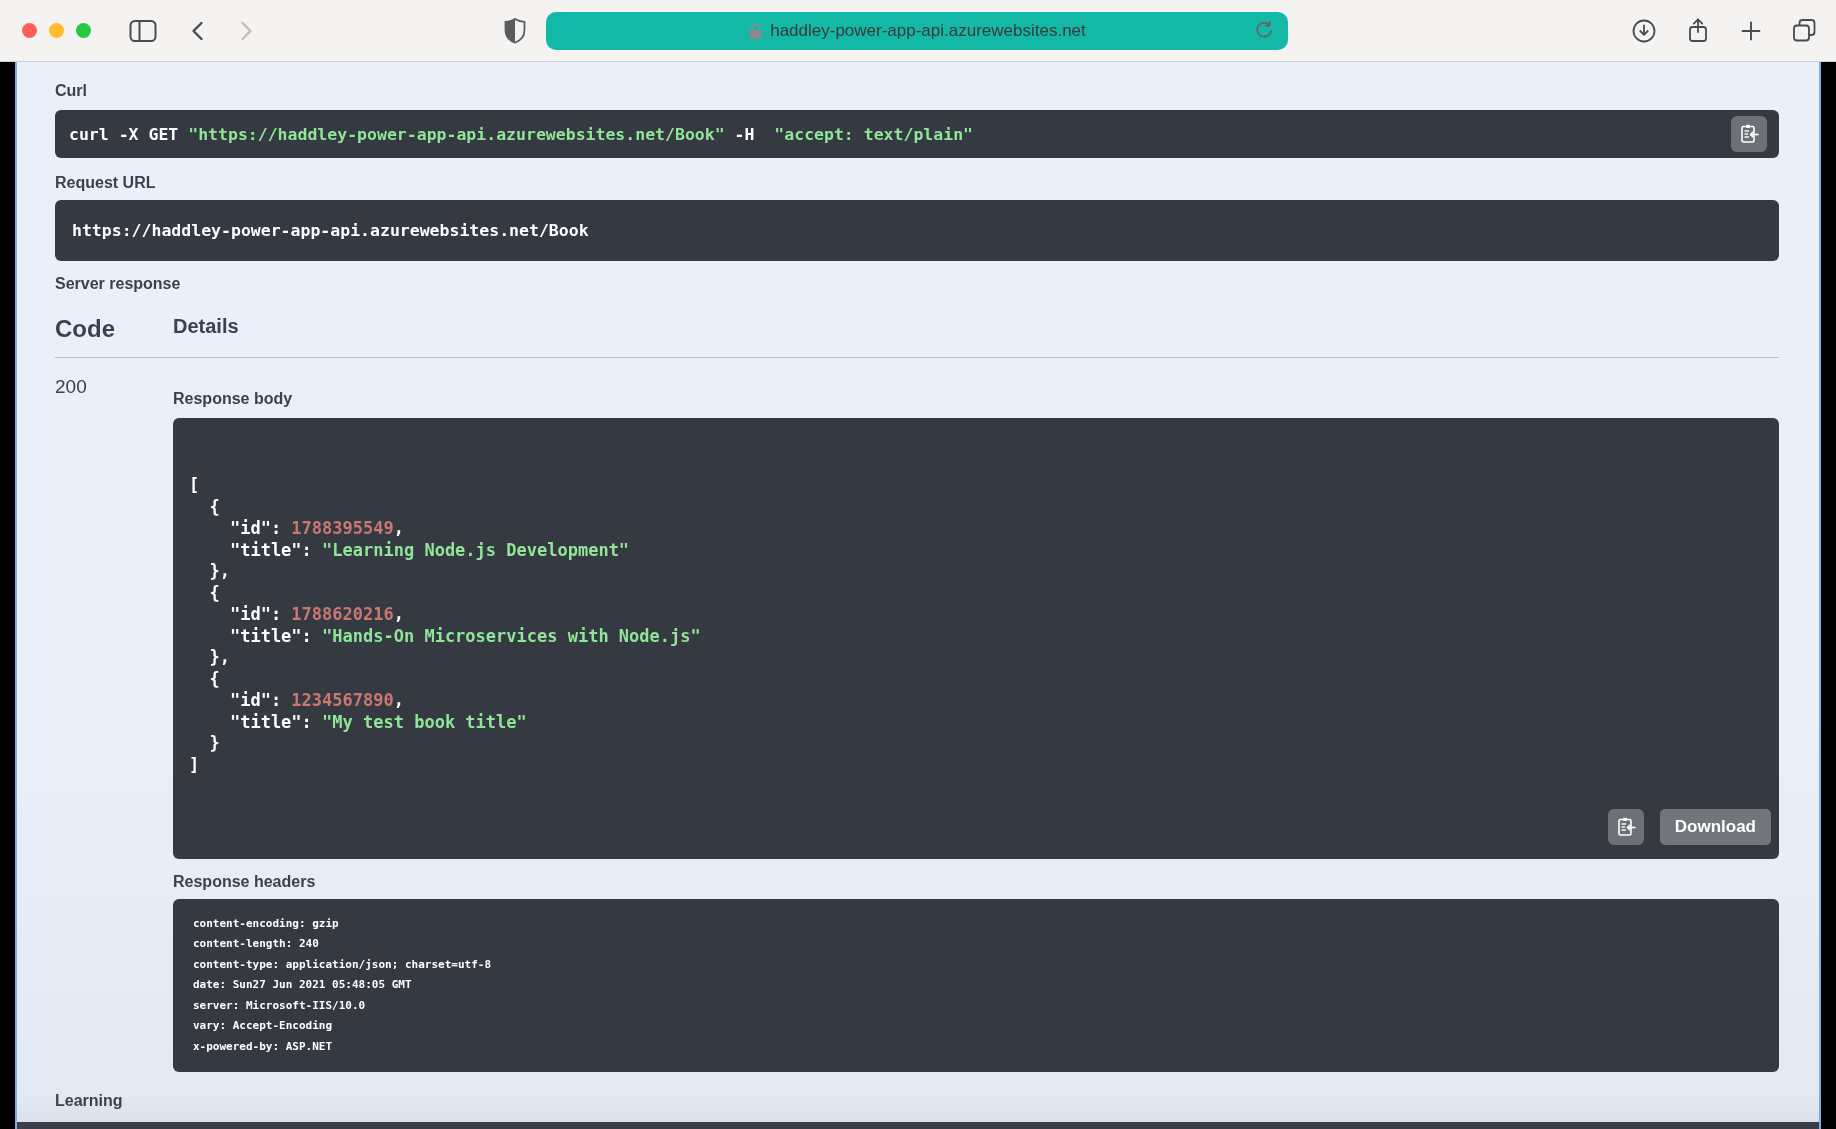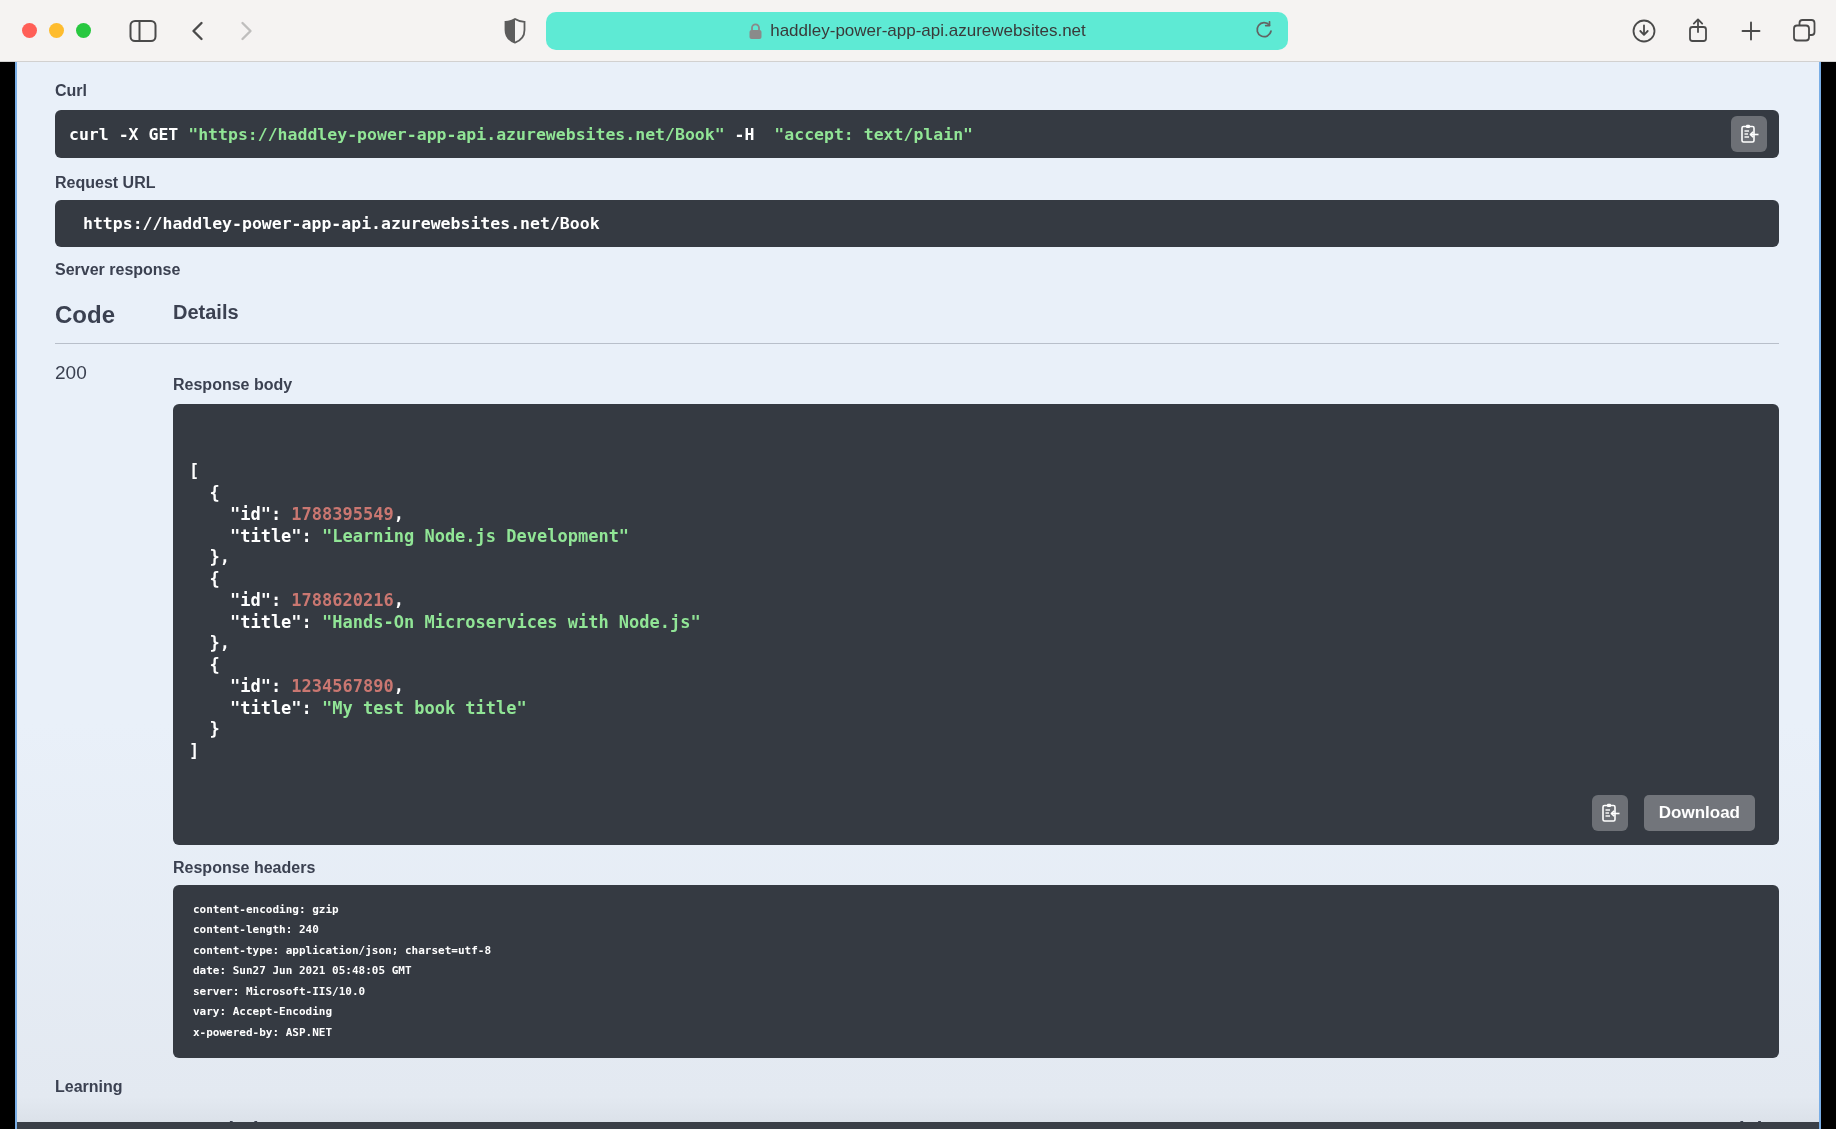--- a/index.html
+++ b/index.html
@@ -13,21 +13,21 @@
   .light { width:15px; height:15px; border-radius:50%; }
   .light.red { background:#ff5f57; }
   .light.yellow { background:#febc2e; }
   .light.green { background:#28c840; }
   .chrome-btn { background:none; border:none; display:flex; align-items:center;
                 justify-content:center; cursor:pointer; }
   .sidebar-btn { margin-left:38px; }
   .nav-btns { display:flex; gap:26px; margin-left:30px; }
   .shield { position:absolute; left:502px; }
   .addr { position:absolute; left:546px; width:742px; height:38px; top:12px;
-          background:#5eead4; border-radius:10px; display:flex; align-items:center;
+          background:#14b8a6; border-radius:10px; display:flex; align-items:center;
           justify-content:center; gap:7px; font-size:17px; color:#3a3a3a; }
   .addr .reload { position:absolute; right:14px; }
   .right-icons { position:absolute; right:18px; display:flex; gap:28px; align-items:center; }
 
   
   .page { height:1067px; padding:0 15px; background:#000000; }
   .opblock { height:100%; border-left:2px solid #79aee6; border-right:2px solid #79aee6;
              background:linear-gradient(180deg,#e9f0f9 0%, #e9f0f9 62%, #e3e9f1 97%, #d9dfe7 100%);
              padding:20px 40px 0 38px; position:relative; color:#3b4151; }
   .bottom-strip { position:absolute; left:0; right:0; bottom:0; height:7px; background:#3a3f47; }
@@ -39,34 +39,34 @@
           white-space:pre; }
   .c-w { color:#ffffff; } .c-s { color:#91e596; } .c-n { color:#ca7771; }
 
   .darkbar { background:#353a42; border-radius:6px; color:#fff; }
   .curl-bar { margin-top:10px; height:48px; display:flex; align-items:center;
               padding:0 12px 0 14px; font-size:16.5px; position:relative; }
   .curl-bar .code { flex:1; overflow:hidden; }
   .copy-btn { width:36px; height:36px; border:none; border-radius:6px; cursor:pointer;
               background:rgba(255,255,255,.28); display:flex; align-items:center;
               justify-content:center; flex:none; }
-  .url-bar { margin-top:8px; height:47px; display:flex; align-items:center;
-             padding:0 28px; font-size:16.5px; }
+  .url-bar { margin-top:8px; height:61px; display:flex; align-items:center;
+             padding:0 17px; font-size:16.5px; }
 
   .grid-head { display:grid; grid-template-columns:118px 1fr auto; margin-top:22px;
                padding-bottom:14px; border-bottom:1px solid rgba(59,65,81,.28); }
   .col-code-h { font-size:24px; font-weight:bold; }
   .col-det-h  { font-size:20px; font-weight:bold; }
   .grid-row { display:grid; grid-template-columns:118px 1fr auto; margin-top:18px; }
   .code-val { font-size:19px; }
 
   .body-label { font-size:16px; font-weight:bold; margin-top:14px; }
   .resp-body { margin-top:10px; padding:14px 16px 18px 16px; font-size:17px;
                line-height:21.5px; position:relative; border-radius:6px; }
-  .resp-body .btns { position:absolute; right:24px; bottom:14px; display:flex; gap:16px; }
+  .resp-body .btns { position:absolute; right:8px; bottom:14px; display:flex; gap:16px; }
   .dl-btn { border:none; border-radius:5px; background:rgba(255,255,255,.30);
             color:#fff; font-weight:bold; font-size:17px; padding:0 15px; height:36px;
             cursor:pointer; font-family:"Liberation Sans",sans-serif; }
   .resp-headers { margin-top:8px; padding:15px 20px; font-size:11px; line-height:20.5px; }
 
   .responses-sec { margin-top:20px; }
   .links-h { font-size:20px; font-weight:bold; text-align:right; }
 
   svg { display:block; }
 </style>

